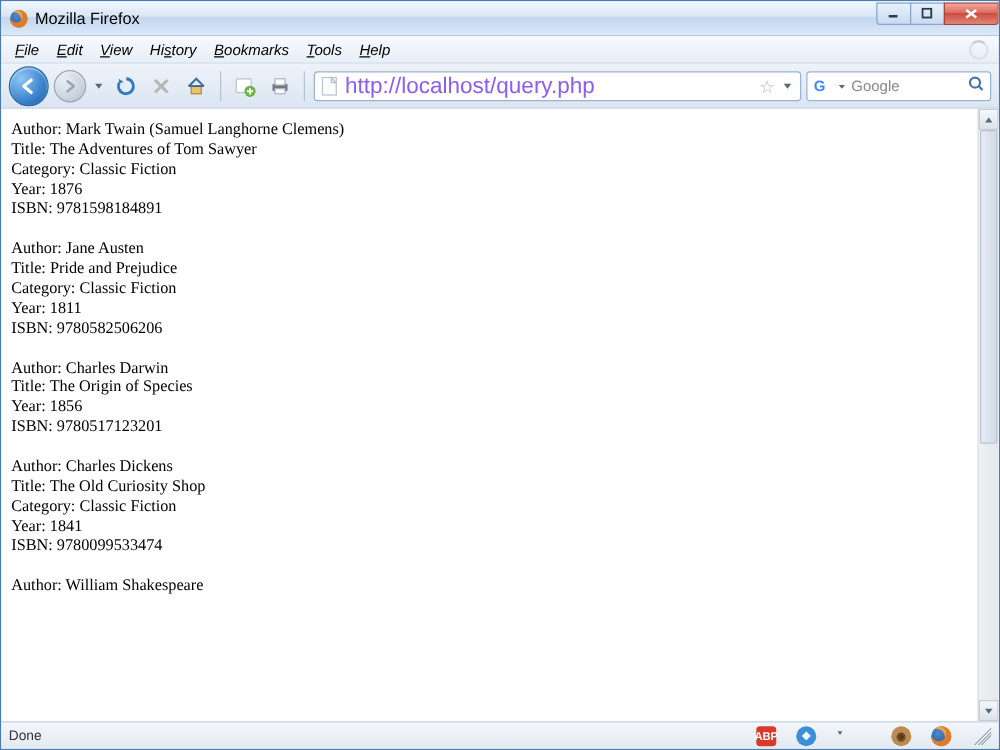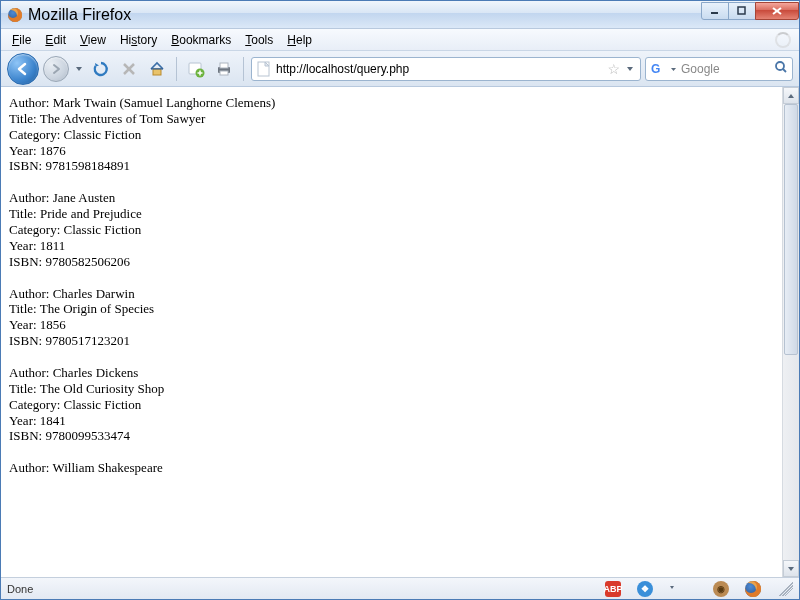--- a/index.html
+++ b/index.html
@@ -23,21 +23,21 @@
     align-items: center;
     padding: 0 0 0 6px;
   }
   .titlebar .favicon {
     width: 16px; height: 16px; margin-right: 5px;
     display: flex; align-items: center; justify-content: center;
   }
   .titlebar .title {
     color: #000;
     flex: 1;
-    font-size: 16px;
+    font-size: 13px;
   }
   .win-btn-group { display: flex; height: 20px; margin-top: -6px; }
   .win-btn {
     width: 28px; height: 18px;
     border: 1px solid #8aa7c9;
     background: linear-gradient(to bottom, #e8f1fb, #c9dbf0);
     display: flex; align-items: center; justify-content: center;
     margin-left: -1px;
     font-size: 10px;
     color: #2b3a4c;
@@ -52,20 +52,21 @@
   }
   .win-btn svg { display:block; }
   
   .menubar {
     height: 22px;
     background: linear-gradient(to bottom, #f7fafe, #e8eef7);
     border-bottom: 1px solid #c9d6e6;
     display: flex;
     align-items: center;
     padding: 0 4px;
+    font-style: italic;
   }
   .menubar .menu {
     padding: 2px 7px;
     color: #000;
     cursor: default;
   }
   .menubar .menu u { text-decoration: underline; }
   .throbber {
     margin-left: auto;
     width: 16px; height: 16px;
@@ -120,21 +121,21 @@
     height: 24px;
     background: #fff;
     border: 1px solid #9bb4cf;
     border-radius: 3px;
     display: flex;
     align-items: center;
     padding: 0 4px;
     gap: 4px;
   }
   .urlbar .page-icon { width:16px; height:16px; display:flex; align-items:center; justify-content:center; }
-  .urlbar .url { flex:1; font-size: 12px; color:#000000; font-family: Tahoma, sans-serif; }
+  .urlbar .url { flex:1; font-size: 18px; color:#8b5cf6; font-family: Tahoma, sans-serif; }
   .urlbar .star { color:#b7b7b7; font-size:14px; }
   .urlbar .dd { color:#5a6a7c; padding:0 2px; }
   .searchbar {
     width: 148px; height: 24px;
     background:#fff;
     border:1px solid #9bb4cf;
     border-radius:3px;
     display:flex; align-items:center;
     padding:0 4px; gap:4px;
   }

